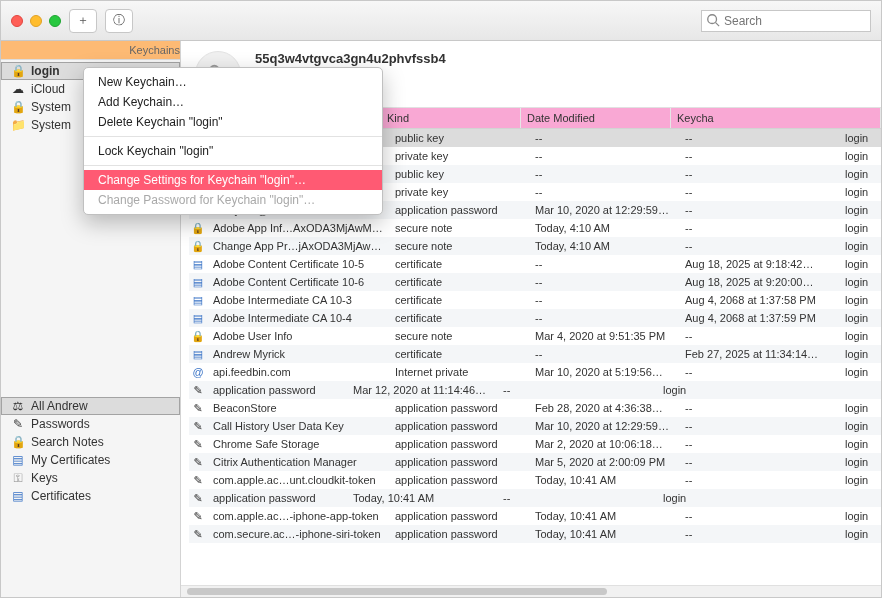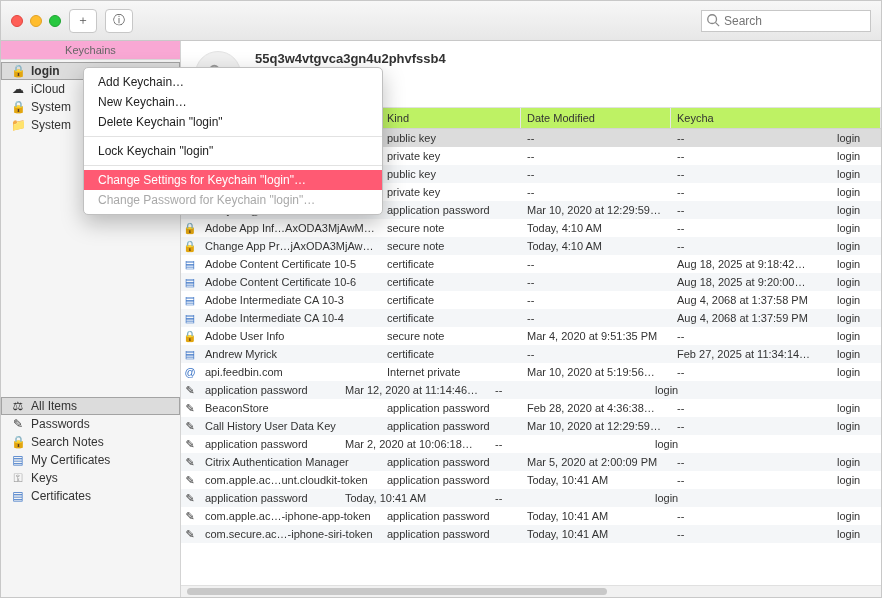--- a/index.html
+++ b/index.html
@@ -15,40 +15,40 @@
   .dot.g{background:#28c840;border:1px solid #1fa532;}
   .tbtn { width:28px;height:24px;border:1px solid #c7c7c7;border-radius:4px;background:#fff;display:flex;align-items:center;justify-content:center;color:#555;cursor:pointer; }
   .spacer{flex:1;}
   .search { position:relative; }
   .search input{width:170px;height:22px;border:1px solid #c7c7c7;border-radius:0;padding:0 6px 0 22px;font-size:12px;background:#fff;}
   .search .mag{position:absolute;left:5px;top:3px;color:#888;pointer-events:none;}
 
   
   .body { flex:1; display:flex; min-height:0; }
   .sidebar { width:180px; background:#f5f5f5; border-right:1px solid #d3d3d3; display:flex; flex-direction:column; }
-  .sb-header { font-size:11px; color:#666; text-align:center; padding:3px 0; background:#f9a8d4; border-bottom:1px solid #dcdcdc; }
+  .sb-header { font-size:11px; color:#666; text-align:right; padding:3px 0; background:#fdba74; border-bottom:1px solid #dcdcdc; }
   .sb-list { padding:2px 0; }
   .sb-item { display:flex; align-items:center; gap:6px; padding:2px 10px; cursor:pointer; }
   .sb-item.sel { background:#dcdcdc; border:1px solid #a3a3a3; padding:1px 9px; }
   .sb-item .ic{ width:14px; text-align:center; font-size:12px; }
   .sb-flex{flex:1;}
   .cat-list .sb-item.sel{background:#dcdcdc;}
 
   
   .main { flex:1; display:flex; flex-direction:column; background:#fff; min-width:0;}
   .detail { display:flex; gap:14px; padding:10px 14px; border-bottom:1px solid #e1e1e1; align-items:center;}
   .round { width:46px;height:46px;border-radius:50%;background:#f0f0f0;border:1px solid #e3e3e3;display:flex;align-items:center;justify-content:center;color:#888;font-size:20px;}
   .detail .title{font-weight:700;font-size:13px;}
   .detail .sub{font-size:11px;color:#555;line-height:1.4;}
 
   .grid{flex:1;display:flex;flex-direction:column;min-height:0;}
-  .gh{display:flex;background:#bef264;border-bottom:1px solid #d3d3d3;font-size:11px;color:#333;}
+  .gh{display:flex;background:#f9a8d4;border-bottom:1px solid #d3d3d3;font-size:11px;color:#333;}
   .gh div{padding:4px 6px;border-right:1px solid #e6e6e6;}
   .col-n{width:200px;} .col-k{width:140px;} .col-d{width:150px;} .col-e{width:160px;} .col-kc{flex:1;min-width:50px;}
-  .rows{flex:1;overflow:auto;}
+  .rows{flex:1;overflow:auto;margin-left:8px;}
   .row{display:flex;font-size:11px;color:#333;height:18px;align-items:center;}
   .row:nth-child(odd){background:#f4f6f8;}
   .row[data-sel="true"]{background:#dcdcdc;}
   .row .c{padding:0 6px;white-space:nowrap;overflow:hidden;text-overflow:ellipsis;}
   .row .c-ic{width:18px;display:flex;align-items:center;justify-content:center;}
   .row .c-n{width:182px;} .row .c-k{width:140px;} .row .c-d{width:150px;} .row .c-e{width:160px;} .row .c-kc{flex:1;}
   .ic.key{color:#888;}
   .ic.lock{color:#caa23c;}
   .ic.cert{color:#3b74c6;}
   .ic.globe{color:#3b74c6;}
@@ -112,21 +112,21 @@
           </div>
           <div class="sb-item">
             <span class="ic folder">📁</span>
             <span>System</span>
           </div>
         </div>
       <div class="sb-flex"></div>
       <div class="sb-list cat-list" id="catlist">
           <div class="sb-item sel">
             <span class="ic glyph">⚖︎</span>
-            <span>All Items</span>
+            <span>All Andrew</span>
           </div>
           <div class="sb-item">
             <span class="ic pen">✎</span>
             <span>Passwords</span>
           </div>
           <div class="sb-item">
             <span class="ic lock">🔒</span>
             <span>Search Notes</span>
           </div>
           <div class="sb-item">
@@ -335,20 +335,21 @@
               <div class="c c-n">Call History User Data Key</div>
               <div class="c c-k">application password</div>
               <div class="c c-d">Mar 10, 2020 at 12:29:59…</div>
               <div class="c c-e">--</div>
               <div class="c c-kc">login</div>
             </div>
             <div class="row">
               <div class="c c-ic">
                 <span class="ic pen">✎</span>
               </div>
+              <div class="c c-n">Chrome Safe Storage</div>
               <div class="c c-k">application password</div>
               <div class="c c-d">Mar 2, 2020 at 10:06:18…</div>
               <div class="c c-e">--</div>
               <div class="c c-kc">login</div>
             </div>
             <div class="row">
               <div class="c c-ic">
                 <span class="ic pen">✎</span>
               </div>
               <div class="c c-n">Citrix Authentication Manager</div>
@@ -398,22 +399,22 @@
             </div>
           </div>
         <div class="scrollbar">
             <div class="thumb"></div>
           </div>
       </div>
     </div>
   </div>
 
   <div class="menu" id="menu">
+      <div class="mi">New Keychain…</div>
       <div class="mi">Add Keychain…</div>
-      <div class="mi">New Keychain…</div>
       <div class="mi">Delete Keychain "login"</div>
       <div class="sep"></div>
       <div class="mi">Lock Keychain "login"</div>
       <div class="sep"></div>
       <div class="mi hl">Change Settings for Keychain "login"…</div>
       <div class="mi dim">Change Password for Keychain "login"…</div>
     </div>
 
 </div>
 

